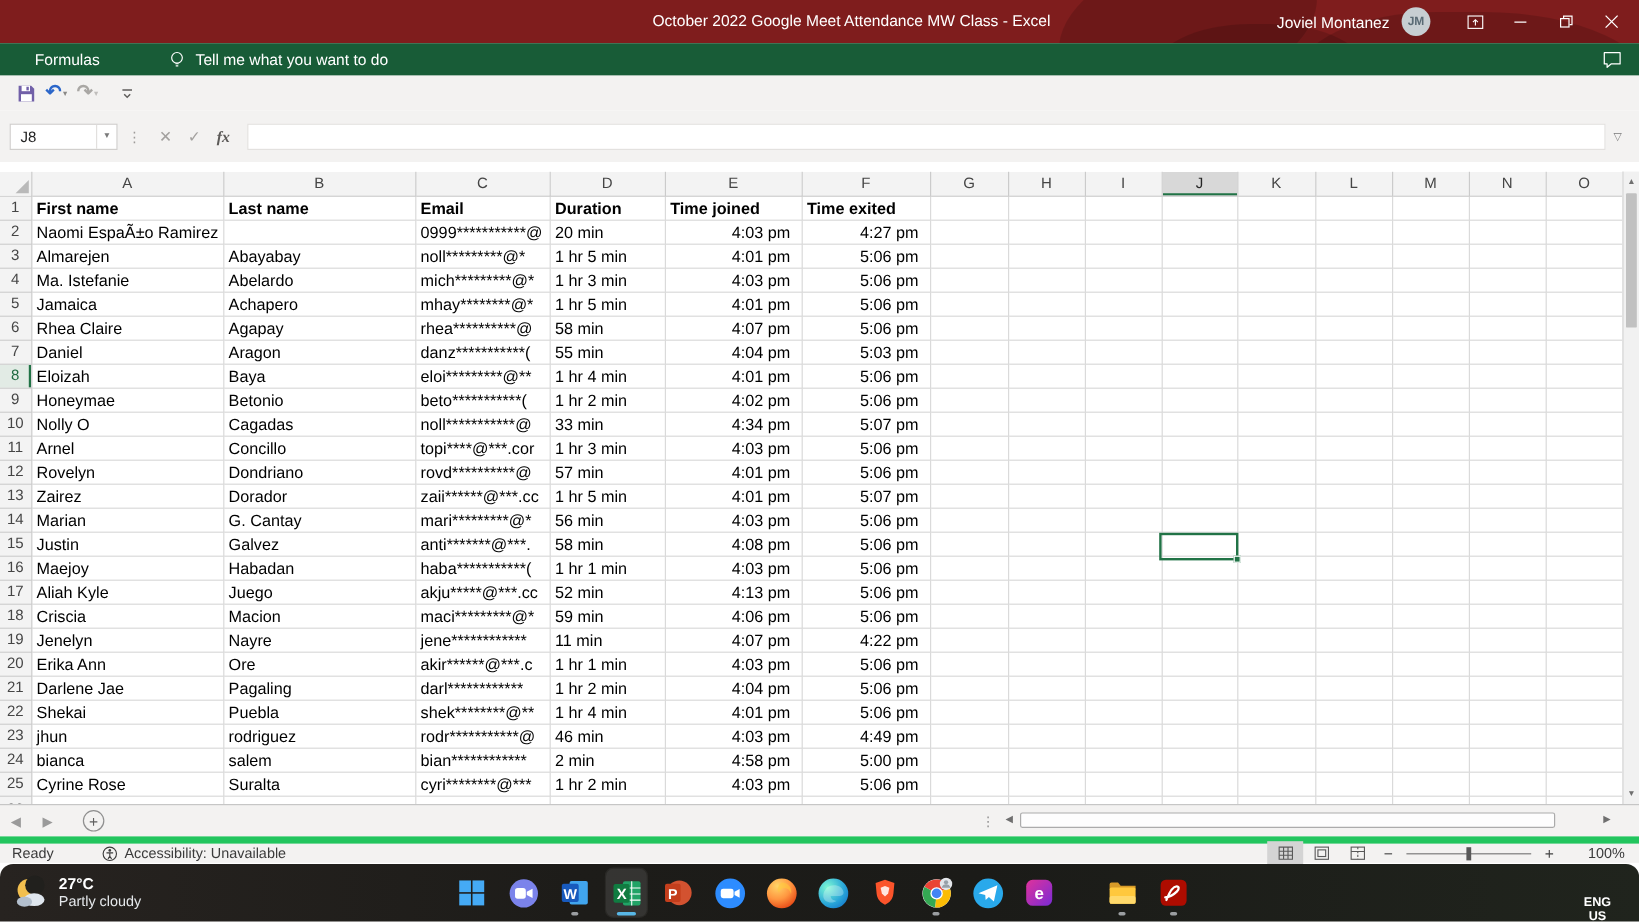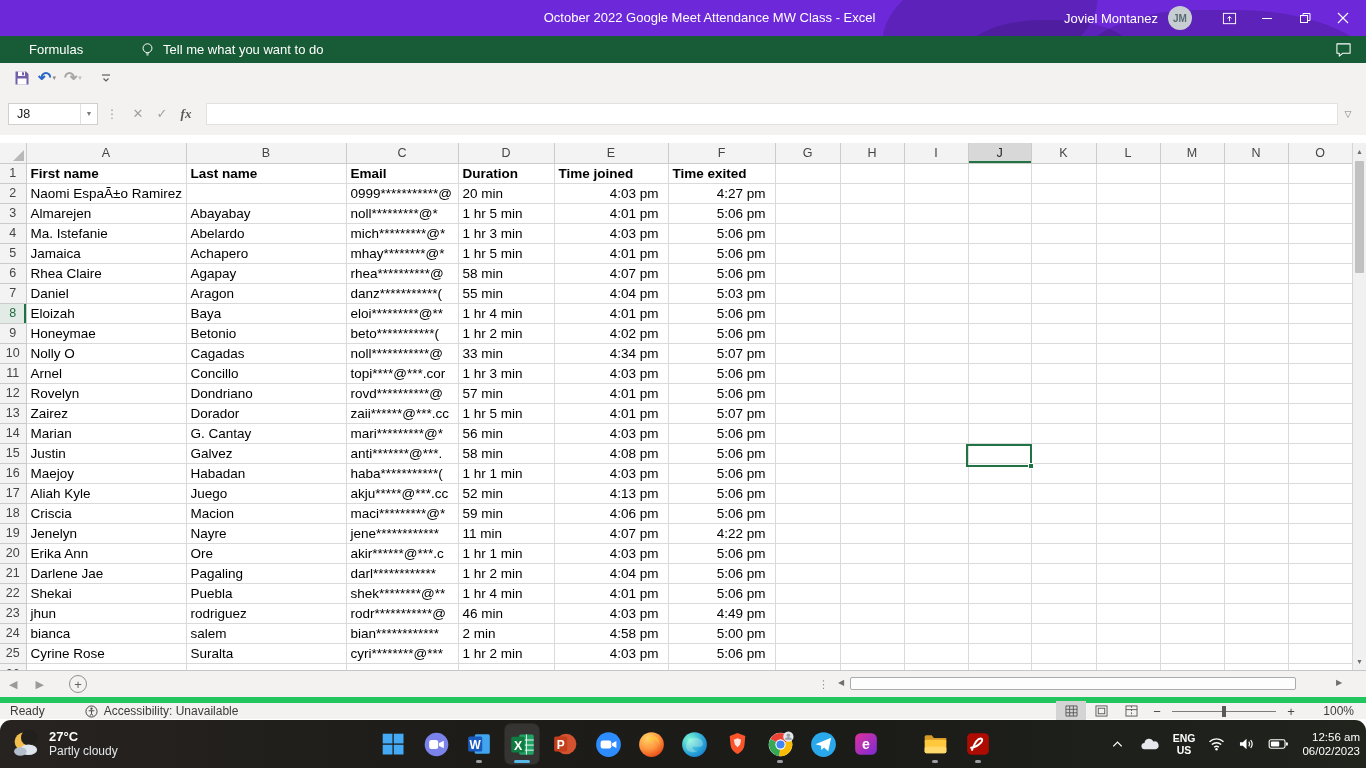--- a/index.html
+++ b/index.html
@@ -1,21 +1,21 @@
 <!DOCTYPE html>
 <html><head>
 <meta charset="utf-8">
 <style>
   html,body{margin:0;padding:0;width:1366px;height:768px;overflow:hidden;
     font-family:"Liberation Sans",sans-serif;background:#fff;}
   *{box-sizing:border-box;}
   #app{position:relative;width:1366px;height:768px;}
 
   
-  .titlebar{position:absolute;top:0;left:0;right:0;height:36px;background:#6d28d9;color:#fff;overflow:hidden;}
+  .titlebar{position:absolute;top:0;left:0;right:0;height:36px;background:#7f1d1d;color:#fff;overflow:hidden;}
   .blob{position:absolute;background:rgba(0,0,0,.14);border-radius:50%;}
   .b1{width:220px;height:120px;left:880px;top:-40px;transform:rotate(-15deg);}
   .b2{width:300px;height:140px;left:1080px;top:10px;border-radius:45% 55% 60% 40%;}
   .b3{width:180px;height:90px;left:960px;top:20px;border-radius:50% 50% 40% 60%;}
   .title-text{position:absolute;left:50%;top:0;transform:translateX(-42%);line-height:36px;font-size:13px;white-space:nowrap;}
   .tb-right{position:absolute;right:0;top:0;height:36px;display:flex;align-items:center;margin-left:48px;}
   .user-name{font-size:13px;margin-right:10px;}
   .avatar{width:24px;height:24px;border-radius:50%;background:#c7ced2;color:#5a6b75;font-size:10px;font-weight:700;
     display:flex;align-items:center;justify-content:center;margin-right:18px;}
   .tb-btn{width:38px;height:36px;display:flex;align-items:center;justify-content:center;}
@@ -110,21 +110,21 @@
     background:linear-gradient(90deg,#272320 0%,#1d1c19 35%,#1b1b18 60%,#20241d 100%);border-radius:11px;}
   .weather{position:absolute;left:10px;top:0;height:48px;display:flex;align-items:center;gap:9px;color:#fff;}
   .w-temp{font-size:13px;font-weight:700;line-height:15px;}
   .w-desc{font-size:12px;color:#e4e7ea;line-height:15px;}
   .task-icons{position:absolute;left:376px;top:0;height:48px;display:flex;align-items:center;gap:9px;}
   .ticon{width:34px;height:40px;position:relative;display:flex;align-items:center;justify-content:center;border-radius:6px;}
   .ticon.active{background:rgba(255,255,255,.11);box-shadow:0 0 0 1px rgba(255,255,255,.06);}
   .ticon.gap{margin-left:26px;}
   .run-dot{position:absolute;bottom:1px;left:50%;transform:translateX(-50%);width:6px;height:3px;border-radius:2px;background:#9b9ea1;}
   .run-dot.active{width:16px;background:#58b7e6;}
-  .tray{position:absolute;right:6px;top:0;height:48px;display:flex;align-items:center;gap:13px;color:#fff;}
+  .tray{position:absolute;right:6px;top:0;height:48px;display:flex;align-items:center;gap:13px;color:#fff;flex-direction:column;}
   .lang{font-size:10.5px;font-weight:700;text-align:center;line-height:12px;}
   .clock{font-size:11.5px;text-align:right;line-height:14px;}
 </style>
 </head>
 <body>
 
 <div id="app">
 
   <div class="titlebar">
     <div class="blob b1"></div>

